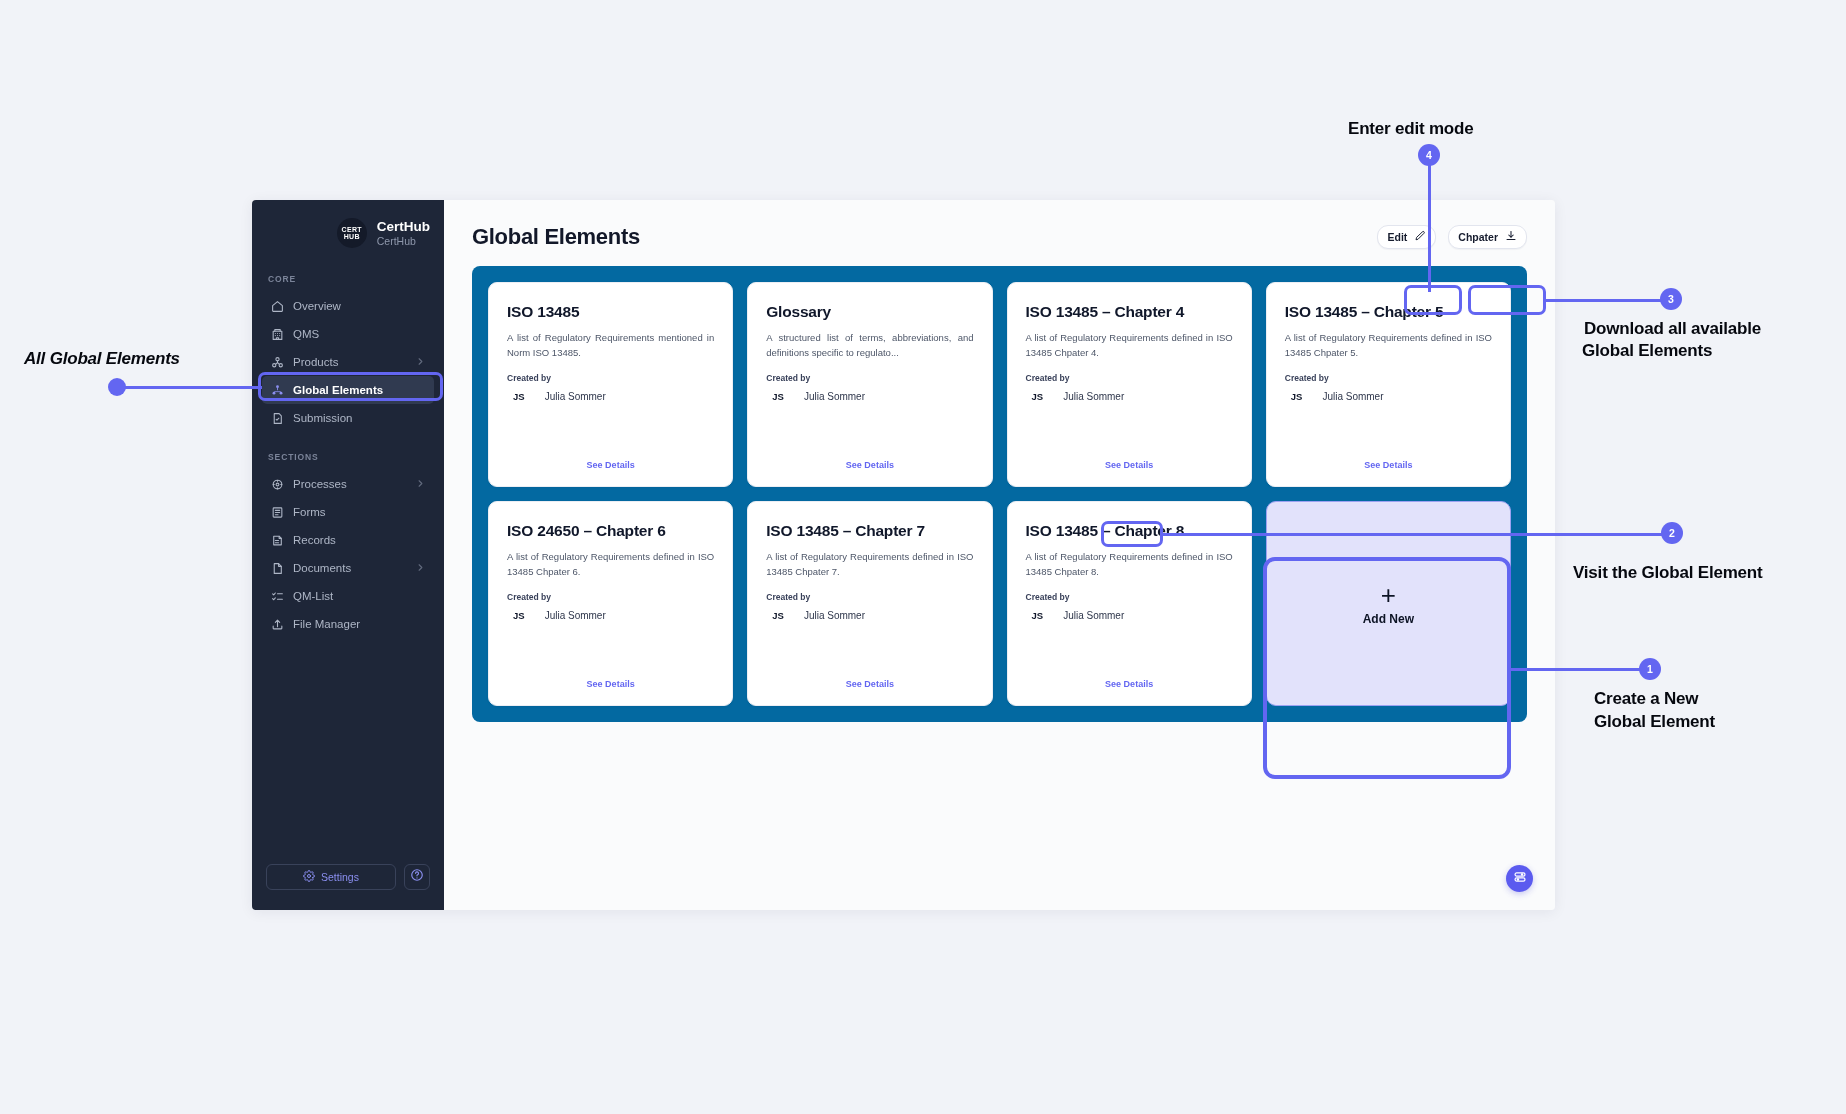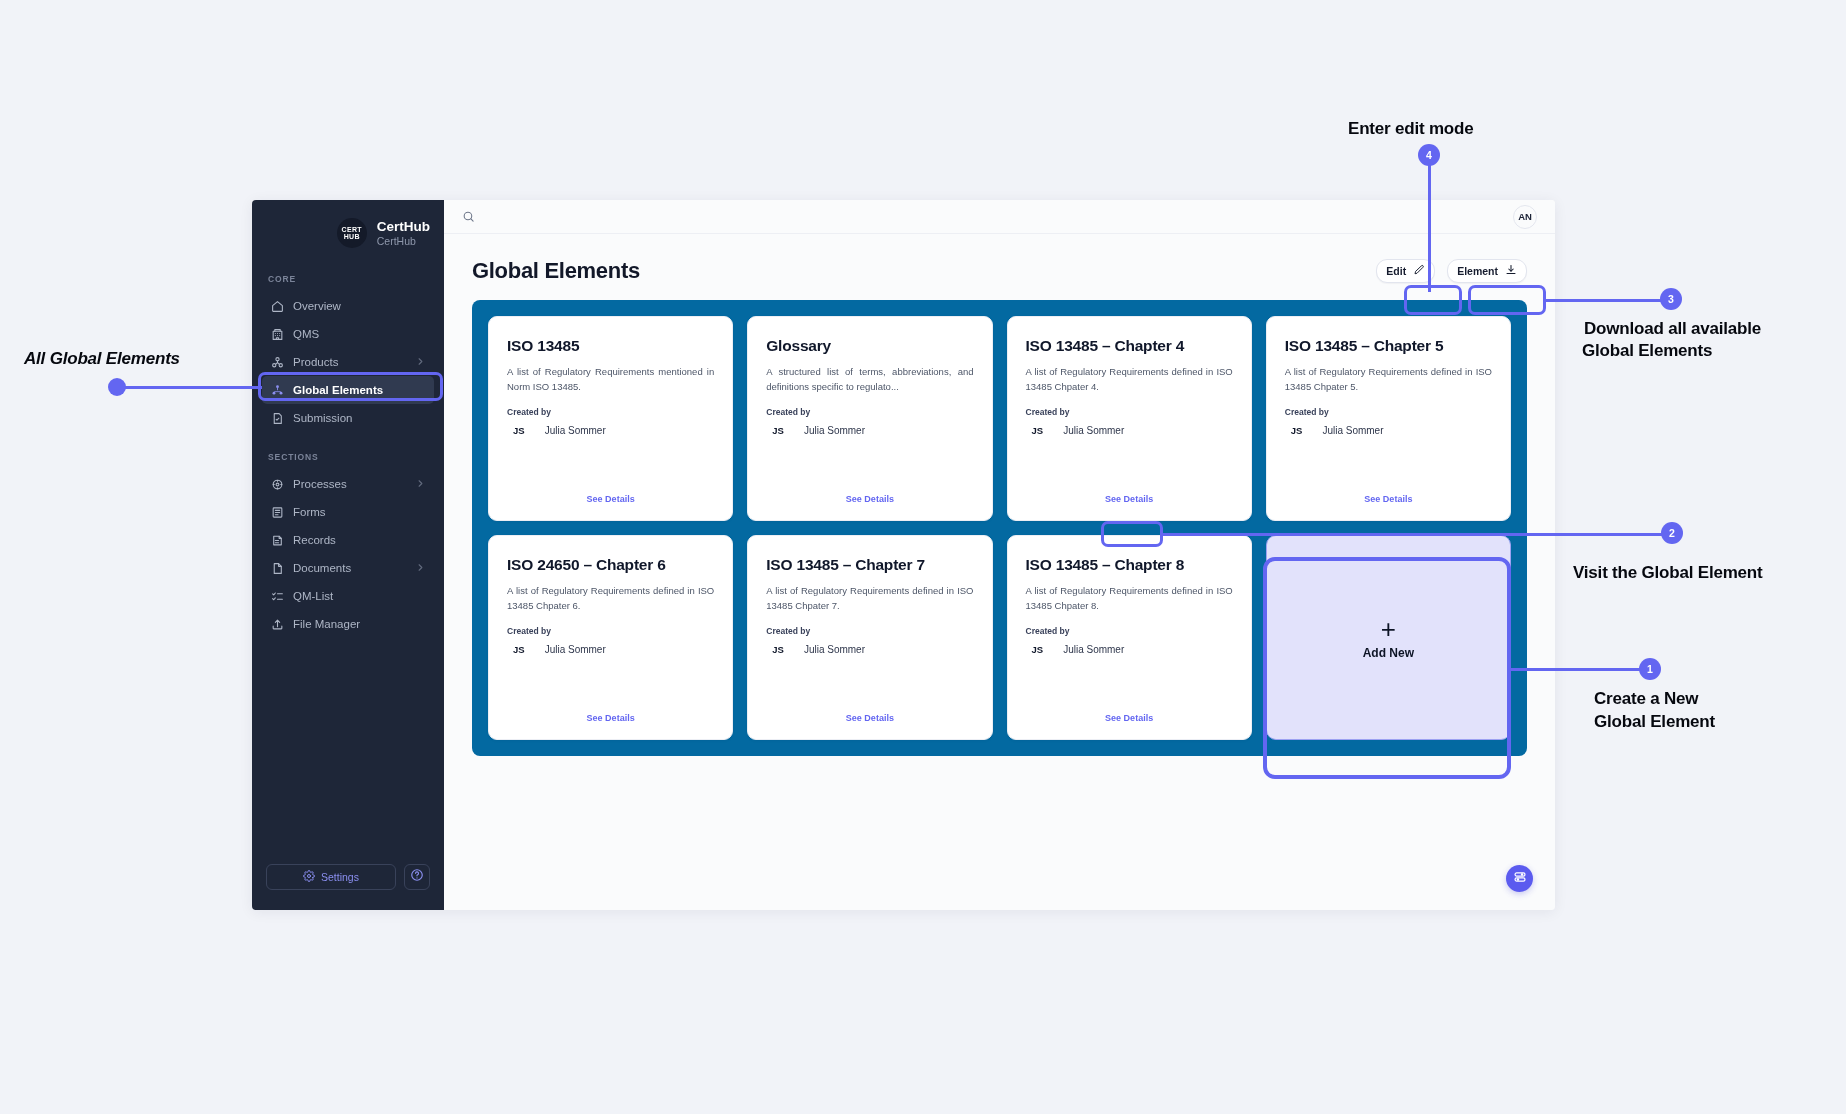--- a/index.html
+++ b/index.html
@@ -346,47 +346,36 @@
                 <path d="M9.6 9.2a2.5 2.5 0 1 1 3.3 2.4c-.6.2-.9.8-.9 1.4v.4"></path>
                 <path d="M12 17h.01"></path>
               </svg>
           </span>
         </div>
       </div>
     </aside>
 
     <section class="main">
 
-      <div class="topbar">
-        <span class="search-ico">
-          <svg width="13" height="13" viewBox="0 0 24 24" fill="none" stroke="#6d7689" stroke-width="2" stroke-linecap="round">
-              <circle cx="11" cy="11" r="7"></circle>
-              <path d="m16.5 16.5 4 4"></path>
-            </svg>
-        </span>
-        <div class="topbar-right">
-          <div class="avatar">AN</div>
-        </div>
-      </div>
 
       <div class="content">
 
         <div class="page-head">
           <h1 class="page-title">Global Elements</h1>
           <div class="head-actions">
             <div class="hbtn">
               <span>Edit</span>
               <span>
                 <svg width="12" height="12" viewBox="0 0 24 24" fill="none" stroke="#161c2e" stroke-width="1.9" stroke-linecap="round" stroke-linejoin="round">
                     <path d="M17 3.5a2.1 2.1 0 0 1 3 3L8 18.5l-4 1 1-4z"></path>
                   </svg>
               </span>
             </div>
             <div class="hbtn">
-              <span>Element</span>
+              <span>Chpater</span>
               <span>
                 <svg width="12" height="12" viewBox="0 0 24 24" fill="none" stroke="#161c2e" stroke-width="2.1" stroke-linecap="round" stroke-linejoin="round">
                     <path d="M12 3v11"></path>
                     <path d="m7.5 10 4.5 4.5L16.5 10"></path>
                     <path d="M4 19h16"></path>
                   </svg>
               </span>
             </div>
           </div>
         </div>

